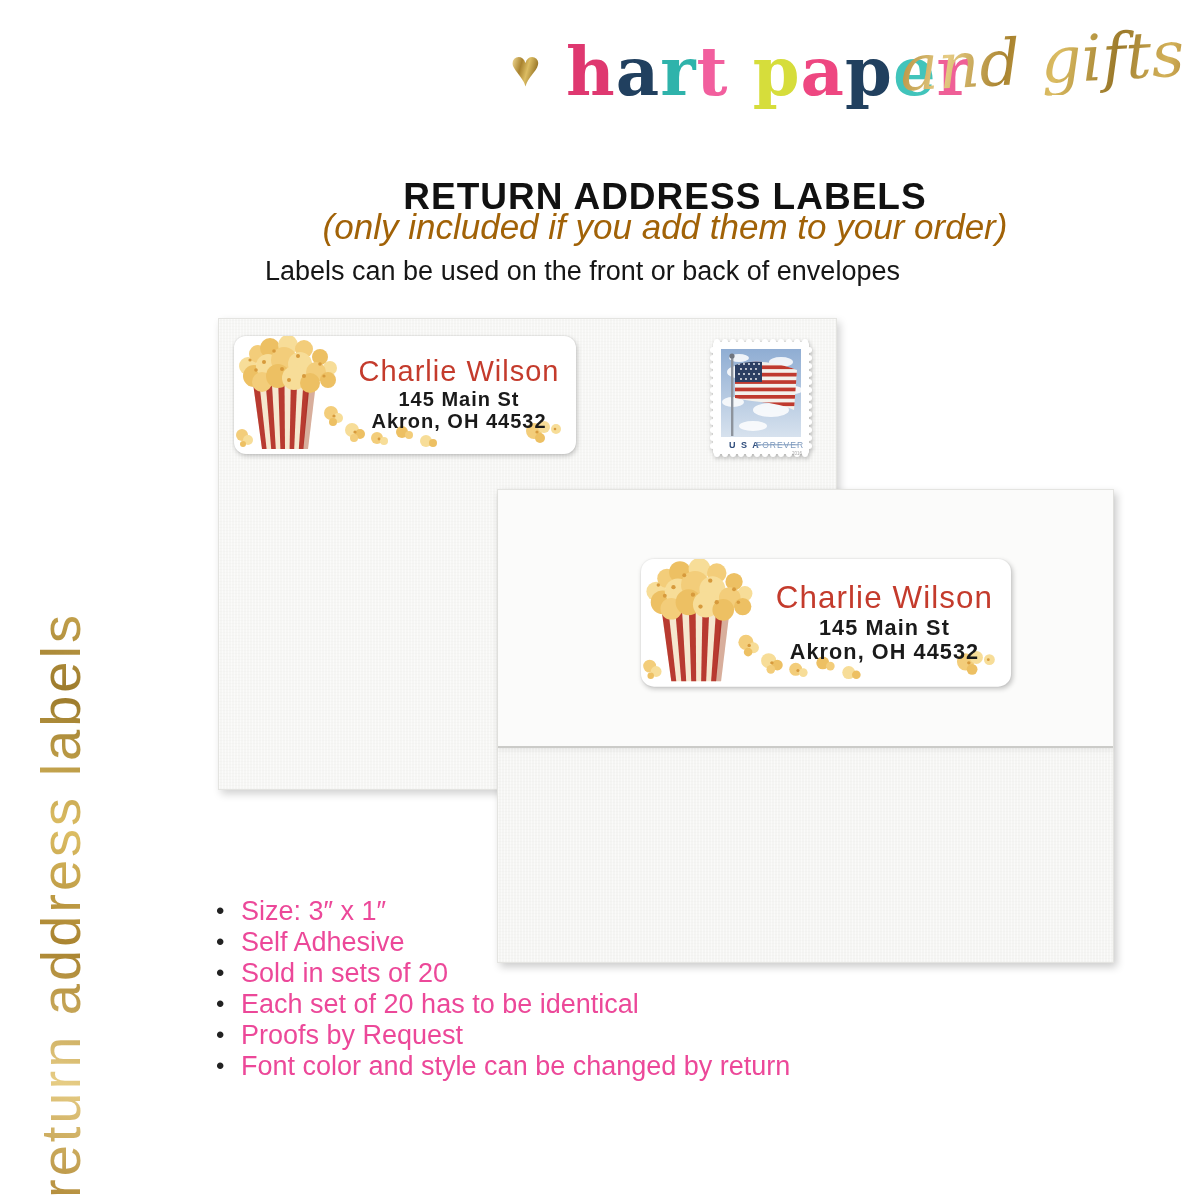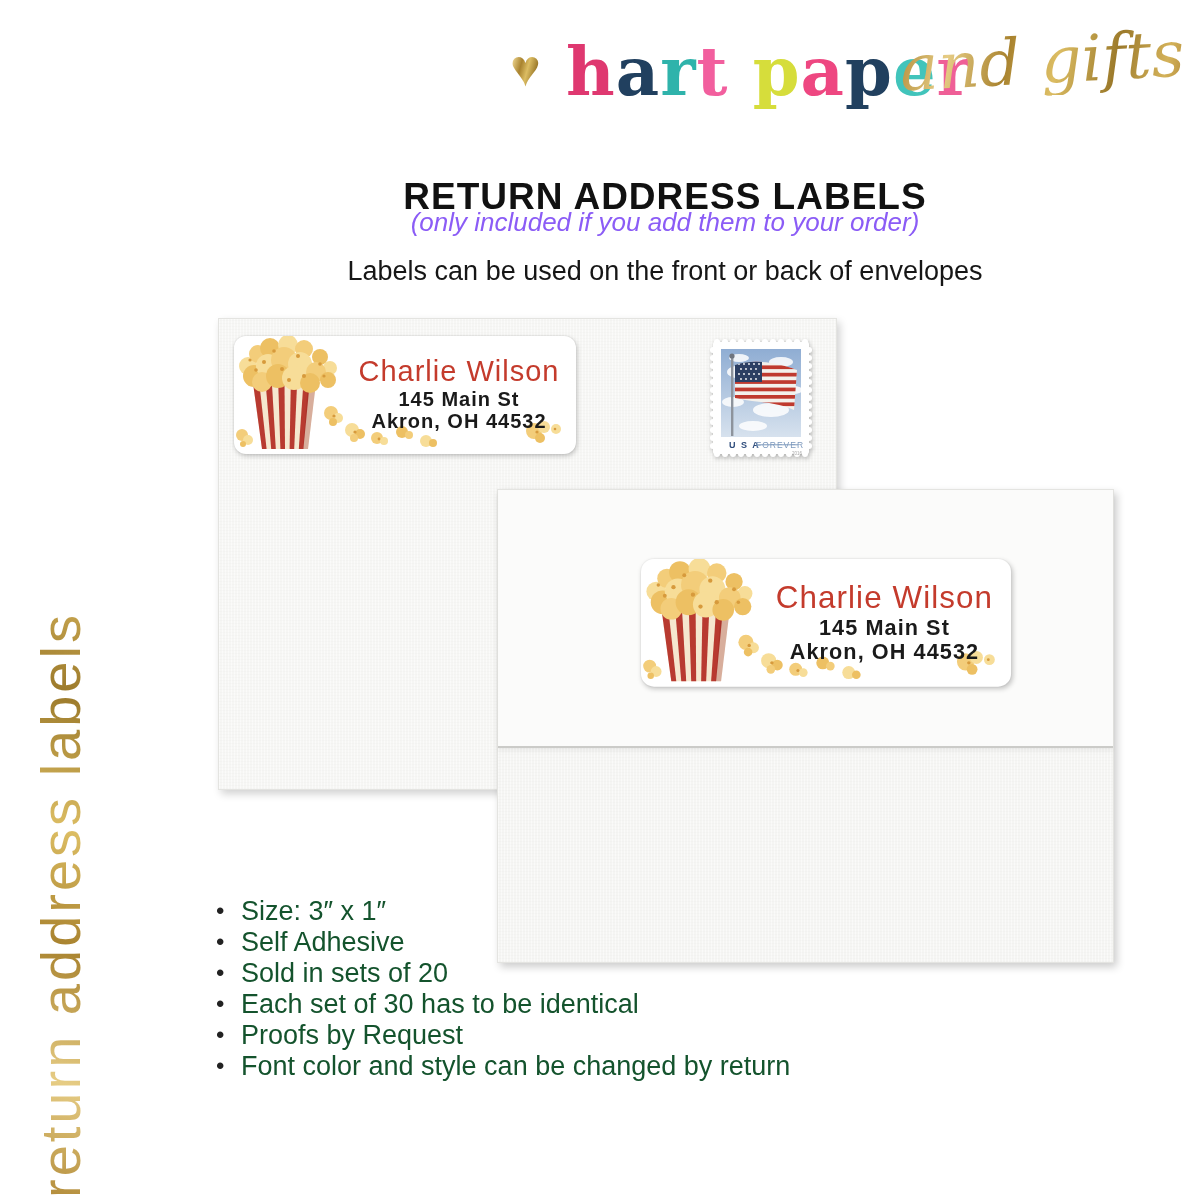--- a/index.html
+++ b/index.html
@@ -16,22 +16,22 @@
   .heart{position:absolute;left:510px;top:42px;font-size:52px;line-height:1;}
   .brand-name{position:absolute;left:566px;top:38px;font-size:67px;line-height:1;
               font-family:"DejaVu Serif","Liberation Serif",serif;font-weight:700;letter-spacing:1px;white-space:pre;}
   .lc-h{color:#df3870}.lc-a1{color:#21405f}.lc-r1{color:#2fb3ab}.lc-t{color:#f25f9e}
   .lc-p1{color:#d6dd3b}.lc-a2{color:#ee4781}.lc-p2{color:#21405f}.lc-e{color:#41c4bb}.lc-r2{color:#ef5f97}
   .brand-tagline{position:absolute;left:900px;top:26px;font-size:64px;line-height:1.1;
                  font-family:"DejaVu Serif","Liberation Serif",serif;font-style:italic;transform:rotate(-3deg);}
   .h-title{position:absolute;left:265px;top:151px;width:800px;text-align:center;
            font-size:37px;font-weight:700;letter-spacing:1px;color:#111;}
   .h-sub{position:absolute;left:265px;top:207px;width:800px;text-align:center;
-         font-size:26px;font-style:italic;color:#8b5cf6;}
-  .h-note{position:absolute;left:265px;top:256px;width:800px;text-align:center;
+         font-size:35px;font-style:italic;color:#a16207;}
+  .h-note{position:absolute;left:265px;top:256px;width:800px;text-align:left;
           font-size:27px;color:#161616;}
 
   
   .envelope{position:absolute;box-sizing:border-box;border:1px solid #e4e4e1;
     background-color:#f6f6f4;
     background-image:repeating-linear-gradient(0deg,rgba(0,0,0,0.013) 0 1px,transparent 1px 3px),
                      repeating-linear-gradient(90deg,rgba(255,255,255,0.5) 0 1px,transparent 1px 3px);}
   .env1{left:218px;top:318px;width:619px;height:472px;z-index:1;box-shadow:3px 4px 8px rgba(0,0,0,0.18);}
   .env2{left:497px;top:489px;width:617px;height:474px;z-index:2;box-shadow:3px 4px 8px rgba(0,0,0,0.20);
         background-color:#f5f5f3;}
@@ -51,21 +51,21 @@
   
   .stamp{position:absolute;left:490px;top:19px;width:104px;height:120px;z-index:3;}
   .stamp svg{filter:drop-shadow(1px 2px 2px rgba(0,0,0,0.25));}
 
   
   .side-text{position:absolute;left:30px;top:1198px;width:670px;font-size:56px;line-height:1.1;
              letter-spacing:3px;transform:rotate(-90deg);transform-origin:0 0;white-space:nowrap;}
 
   
   .details{position:absolute;left:214px;top:896px;margin:0;padding:0;list-style:none;
-           font-size:27px;line-height:31px;color:#14532d;}
+           font-size:27px;line-height:31px;color:#ec4899;}
   .details li{position:relative;padding-left:27px;}
   .details li::before{content:"\2022";position:absolute;left:2px;top:-1px;font-size:24px;color:#222;}
 </style>
 </head>
 <body>
 
 <svg width="0" height="0" style="position:absolute" aria-hidden="true">
   <symbol id="popcorn-sym" viewBox="0 0 342 118">
 
     <path d="M19,47 L82,47 L74,113 L28,113 Z" fill="#f5e7cf"></path>
@@ -300,18 +300,18 @@
       </div>
     </div>
   </div>
 
   <div class="side-text gold-text">return address labels</div>
 
   <ul class="details">
     <li>Size: 3″ x 1″</li>
     <li>Self Adhesive</li>
     <li>Sold in sets of 20</li>
-    <li>Each set of 30 has to be identical</li>
+    <li>Each set of 20 has to be identical</li>
     <li>Proofs by Request</li>
     <li>Font color and style can be changed by return</li>
   </ul>
 
 </div>
 
 </body></html>

